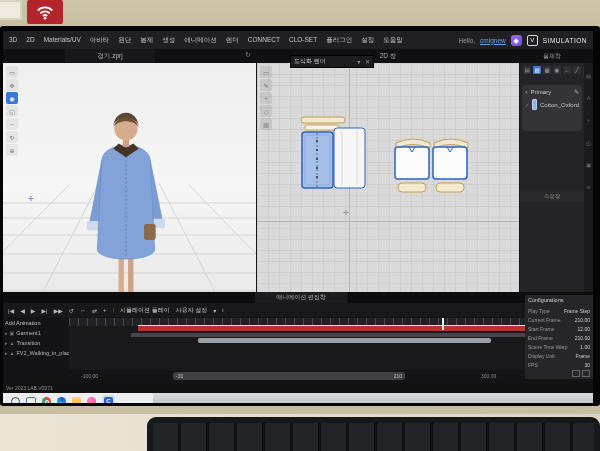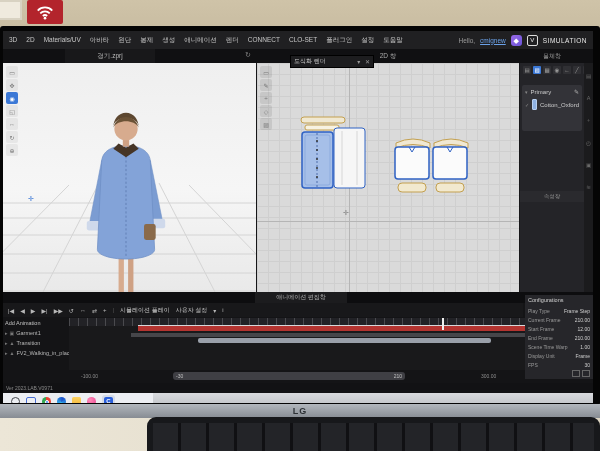--- a/index.html
+++ b/index.html
@@ -435,21 +435,18 @@
         <div class="tb tb-photos"></div>
         <div class="tb-active">
           <div class="tb-clo">C</div>
         </div>
       </div>
       <div class="abs taskbar-rest"></div>
 
     </div>
   </div>
 
-  <div class="abs bezel">
-    <span class="brand">LG</span>
-  </div>
 
   <div class="abs keyboard">
     <div class="abs keys"></div>
   </div>
 
 </div>
 
 </body></html>

